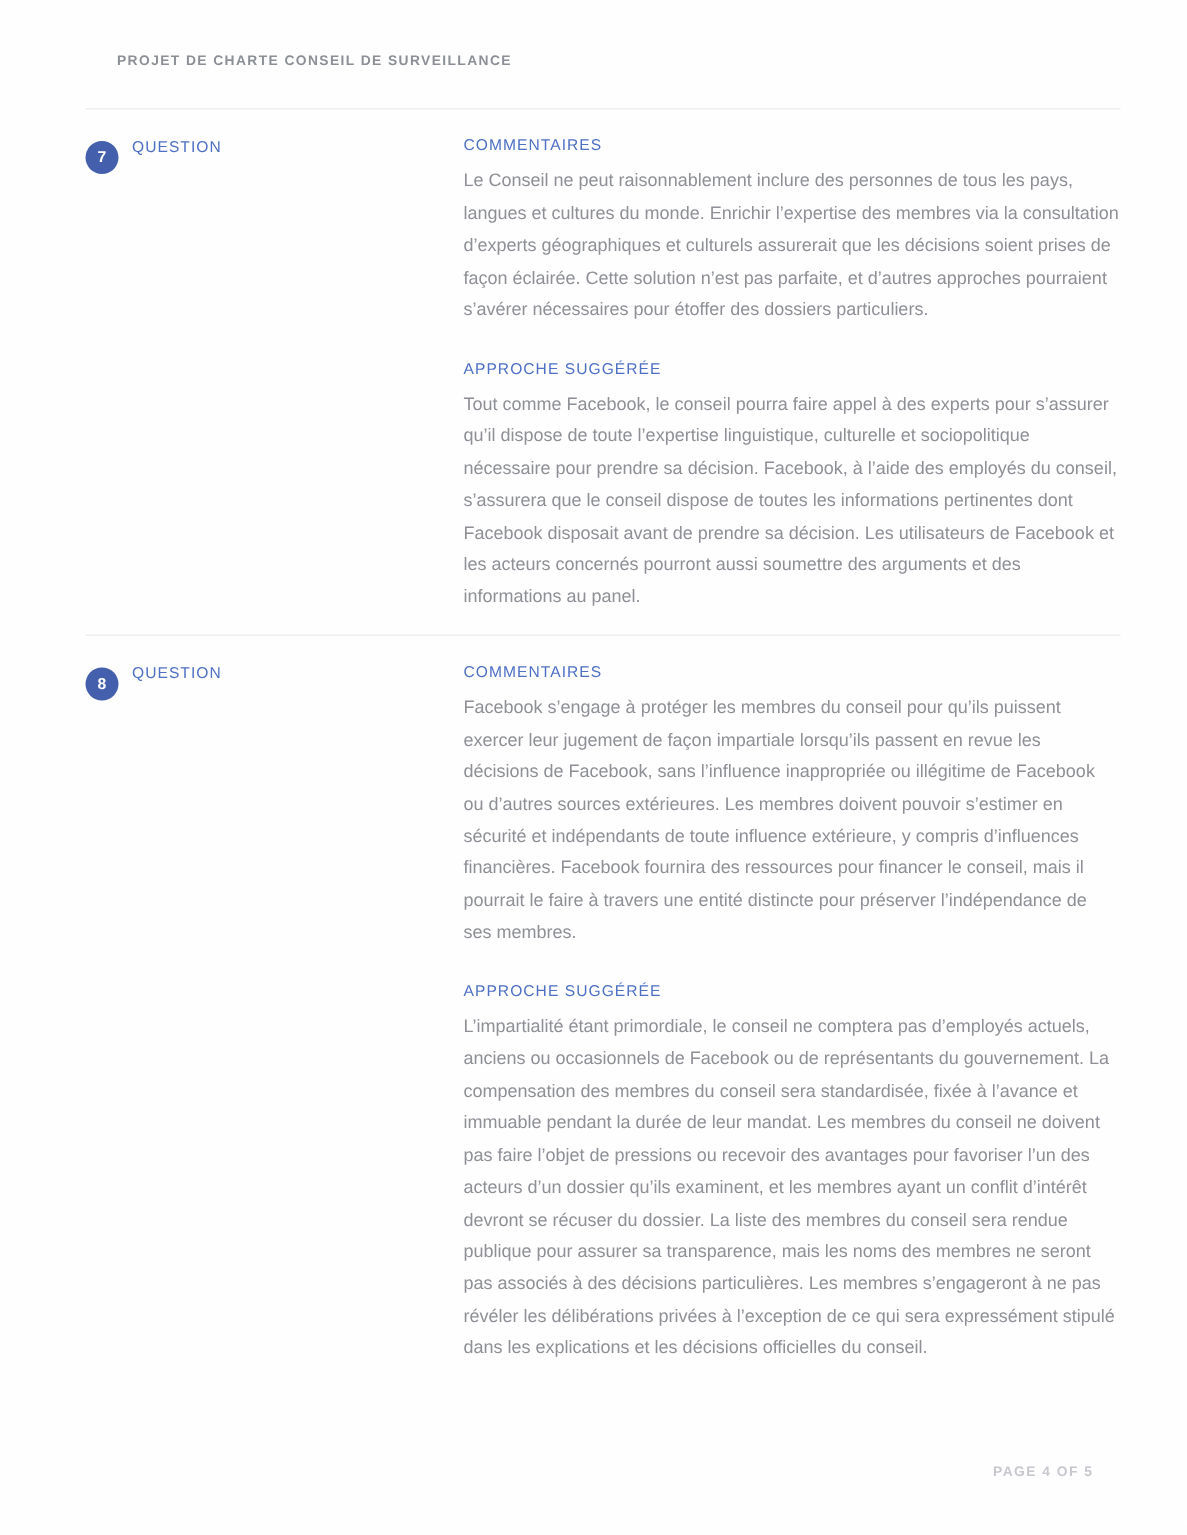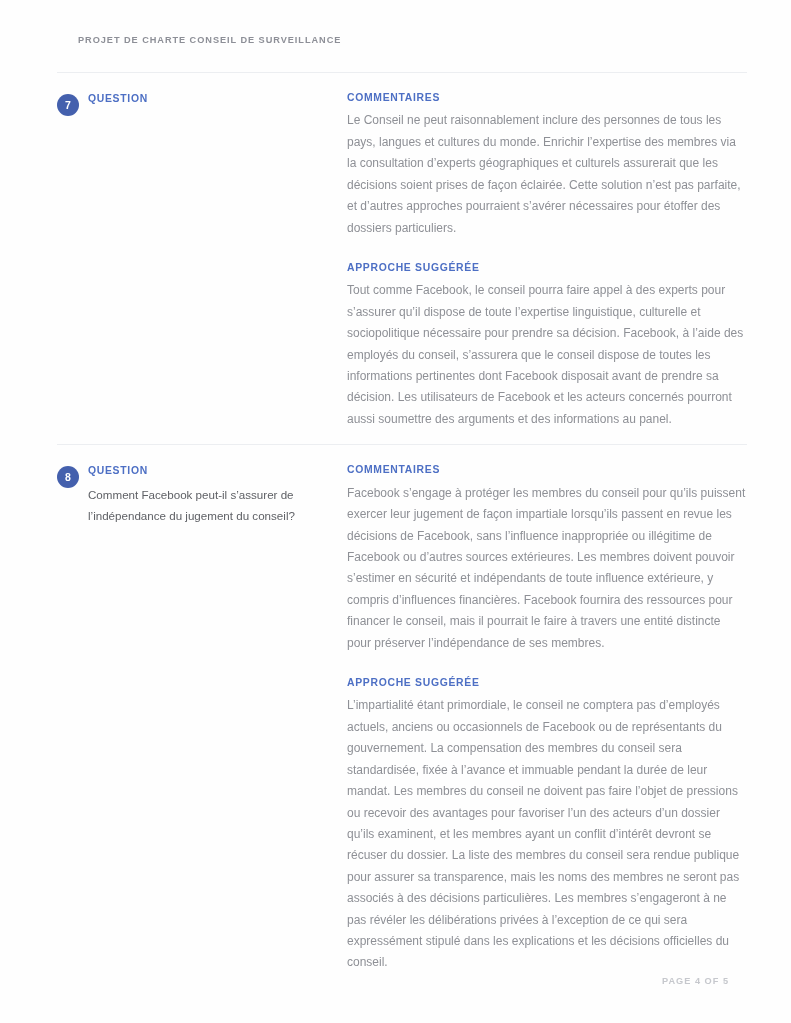--- a/index.html
+++ b/index.html
@@ -80,21 +80,21 @@
     justify-content: center;
     margin-right: 9px;
     margin-top: 1px;
     line-height: 1;
   }
 
   .question-wrap { flex: 1 1 auto; }
 
   .section-label {
     font-size: 10.4px;
-    font-weight: bold;
+    font-weight: normal;
     letter-spacing: 0.7px;
     color: #4d6fc4;
     text-transform: uppercase;
     margin: 0 0 6px 0;
     line-height: 1.2;
   }
 
   .question-text {
     font-size: 11.6px;
     line-height: 21.5px;
@@ -110,21 +110,21 @@
   }
 
   .body-text {
     font-size: 12px;
     line-height: 21.4px;
     color: #8e9096;
     margin: 0;
     max-width: 437px;
   }
 
-  .sub-section { margin-top: 23px; margin-left: 38px; }
+  .sub-section { margin-top: 23px; }
   .sub-section.first { margin-top: 0; }
 
   
   .footer {
     position: absolute;
     right: 62px;
     bottom: 37px;
     font-size: 9.2px;
     font-weight: bold;
     letter-spacing: 1px;
@@ -165,21 +165,20 @@
       </div>
     </div>
 
     <div class="divider"></div>
 
     <div class="qa-block">
       <div class="left-col">
         <div class="badge">8</div>
         <div class="question-wrap">
           <div class="section-label">QUESTION</div>
-          <p class="question-text">Comment Facebook peut-il s’assurer de l’indépendance du jugement du conseil?</p>
         </div>
       </div>
 
       <div class="right-col">
         <div class="sub-section first">
           <div class="section-label">COMMENTAIRES</div>
           <p class="body-text">Facebook s’engage à protéger les membres du conseil pour qu’ils puissent exercer leur jugement de façon impartiale lorsqu’ils passent en revue les décisions de Facebook, sans l’influence inappropriée ou illégitime de Facebook ou d’autres sources extérieures. Les membres doivent pouvoir s’estimer en sécurité et indépendants de toute influence extérieure, y compris d’influences financières. Facebook fournira des ressources pour financer le conseil, mais il pourrait le faire à travers une entité distincte pour préserver l’indépendance de ses membres.</p>
         </div>
         <div class="sub-section">
           <div class="section-label">APPROCHE SUGGÉRÉE</div>

